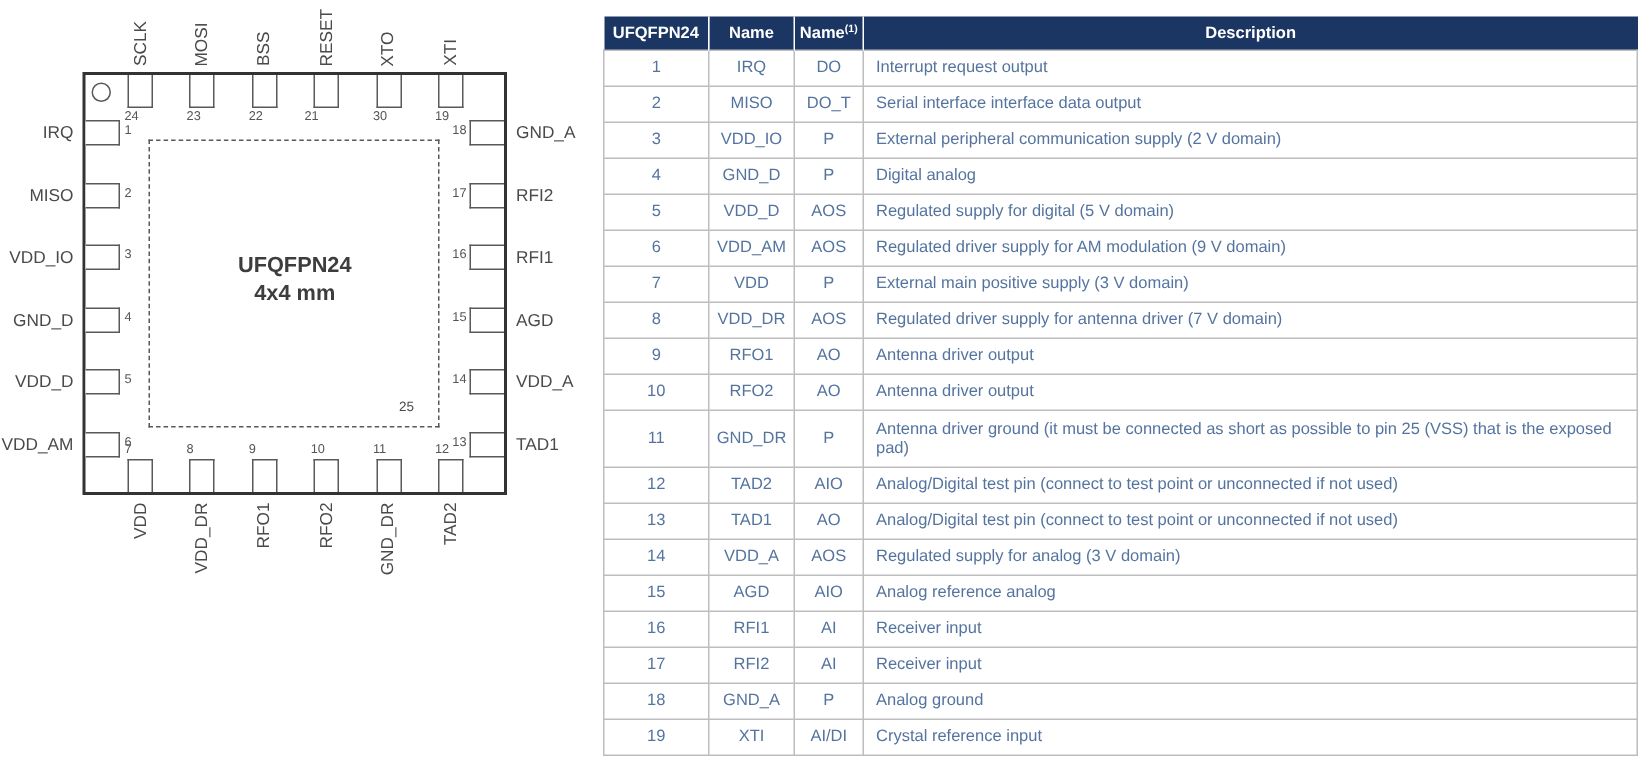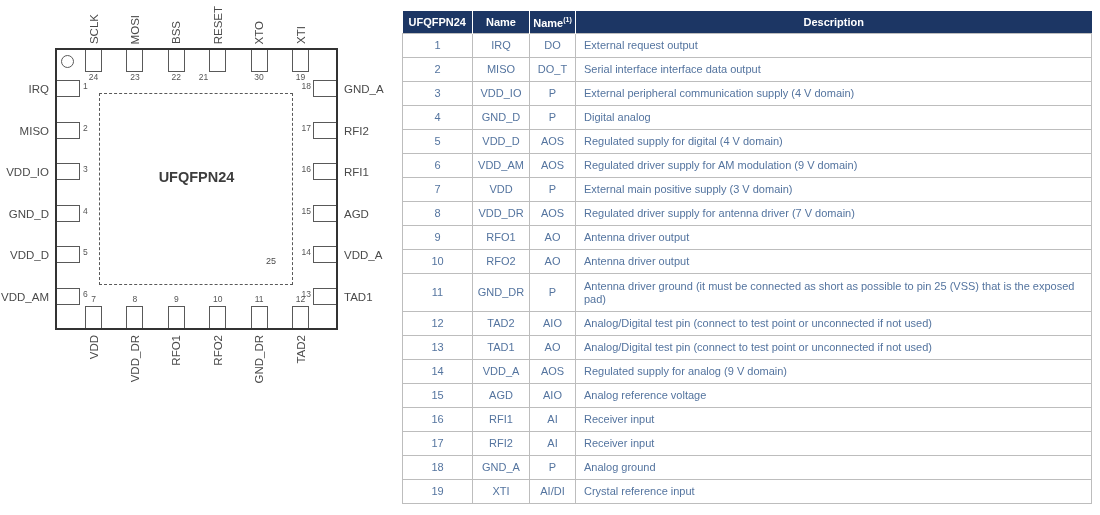--- a/index.html
+++ b/index.html
@@ -7,28 +7,28 @@
          font-family:"Liberation Sans",sans-serif;background:#fff;}
 
   
   .diagram{position:absolute;left:0;top:0;width:400px;height:515px;}
   .chip{position:absolute;left:55px;top:48px;width:283px;height:282px;
         box-sizing:border-box;border:2px solid var(--chip-border);background:#fff;}
   .pin1-circle{position:absolute;left:61px;top:55px;width:13px;height:13px;
         box-sizing:border-box;border:1.5px solid var(--diagram-line);border-radius:50%;}
   .epad{position:absolute;left:99px;top:93px;width:194px;height:192px;
         box-sizing:border-box;border:1.5px dashed var(--diagram-line);}
-  .epad-num{position:absolute;left:266px;top:256px;font-size:9px;color:var(--diagram-text);}
+  .epad-num{position:absolute;left:266px;top:266px;font-size:9px;color:var(--diagram-text);}
   .chip-title{position:absolute;left:55px;top:168px;width:283px;text-align:center;
         font-weight:bold;font-size:14.5px;line-height:19px;color:#3d3d3d;}
   .pin{position:absolute;box-sizing:border-box;background:#fff;border:1px solid var(--diagram-line);}
   .pin-t{border-top:none;} .pin-b{border-bottom:none;}
   .pin-l{border-left:none;} .pin-r{border-right:none;}
   .pnum{position:absolute;font-size:8.5px;line-height:9px;color:#555;}
-  .tcenter{text-align:center;} .tright{text-align:right;}
+  .tcenter{} .tright{text-align:right;}
   .plabel{position:absolute;font-size:11.5px;line-height:14px;color:var(--diagram-text);white-space:nowrap;}
   .plabel-v{writing-mode:vertical-rl;transform:rotate(180deg);}
 
   
   .pintable{position:absolute;left:402px;top:11px;width:690px;border-collapse:collapse;
         table-layout:fixed;font-size:11px;color:var(--body-text);}
   .pintable thead th{background:var(--header-bg);color:var(--header-text);
         font-weight:bold;font-size:11px;height:22px;padding:0 2px;text-align:center;
         border-left:1px solid #fff;}
   .pintable thead th:first-child{border-left:none;}
@@ -43,33 +43,34 @@
 
 <div id="stage">
 
   <div class="diagram">
     <div class="chip"></div>
     <div class="pin1-circle"></div>
     <div class="epad"></div>
     <div class="epad-num">25</div>
     <div class="chip-title">
       <div>UFQFPN24</div>
+      <div>4x4 mm</div>
     </div>
     <div id="pins">
         <div class="pin pin-t" style="left: 85px; top: 50px; width: 17px; height: 22px;"></div>
         <div class="pnum tcenter" style="left: 83px; top: 73px; width: 21px;">24</div>
         <div class="plabel plabel-v" style="left: 86.5px; bottom: 471px;">SCLK</div>
         <div class="pin pin-t" style="left: 126.4px; top: 50px; width: 17px; height: 22px;"></div>
         <div class="pnum tcenter" style="left: 124.4px; top: 73px; width: 21px;">23</div>
         <div class="plabel plabel-v" style="left: 127.9px; bottom: 471px;">MOSI</div>
         <div class="pin pin-t" style="left: 167.8px; top: 50px; width: 17px; height: 22px;"></div>
         <div class="pnum tcenter" style="left: 165.8px; top: 73px; width: 21px;">22</div>
         <div class="plabel plabel-v" style="left: 169.3px; bottom: 471px;">BSS</div>
         <div class="pin pin-t" style="left: 209.2px; top: 50px; width: 17px; height: 22px;"></div>
-        <div class="pnum tcenter" style="left: 193px; top: 73px; width: 21px;">21</div>
+        <div class="pnum tcenter" style="left: 203px; top: 73px; width: 21px;">21</div>
         <div class="plabel plabel-v" style="left: 210.7px; bottom: 471px;">RESET</div>
         <div class="pin pin-t" style="left: 250.6px; top: 50px; width: 17px; height: 22px;"></div>
         <div class="pnum tcenter" style="left: 248.6px; top: 73px; width: 21px;">30</div>
         <div class="plabel plabel-v" style="left: 252.1px; bottom: 471px;">XTO</div>
         <div class="pin pin-t" style="left: 292px; top: 50px; width: 17px; height: 22px;"></div>
         <div class="pnum tcenter" style="left: 290px; top: 73px; width: 21px;">19</div>
         <div class="plabel plabel-v" style="left: 293.5px; bottom: 471px;">XTI</div>
         <div class="pin pin-b" style="left: 85px; top: 306px; width: 17px; height: 22px;"></div>
         <div class="pnum tcenter" style="left: 83px; top: 295px; width: 21px;">7</div>
         <div class="plabel plabel-v" style="left: 86.5px; top: 335px;">VDD</div>
@@ -140,45 +141,45 @@
         <th>Name</th>
         <th><span>Name</span><sup>(1)</sup></th>
         <th>Description</th>
       </tr>
     </thead>
     <tbody id="tbody">
         <tr>
           <td class="c-pin">1</td>
           <td class="c-name">IRQ</td>
           <td class="c-type">DO</td>
-          <td class="c-desc">External request output</td>
+          <td class="c-desc">Interrupt request output</td>
         </tr>
         <tr>
           <td class="c-pin">2</td>
           <td class="c-name">MISO</td>
           <td class="c-type">DO_T</td>
           <td class="c-desc">Serial interface interface data output</td>
         </tr>
         <tr>
           <td class="c-pin">3</td>
           <td class="c-name">VDD_IO</td>
           <td class="c-type">P</td>
-          <td class="c-desc">External peripheral communication supply (4 V domain)</td>
+          <td class="c-desc">External peripheral communication supply (2 V domain)</td>
         </tr>
         <tr>
           <td class="c-pin">4</td>
           <td class="c-name">GND_D</td>
           <td class="c-type">P</td>
           <td class="c-desc">Digital analog</td>
         </tr>
         <tr>
           <td class="c-pin">5</td>
           <td class="c-name">VDD_D</td>
           <td class="c-type">AOS</td>
-          <td class="c-desc">Regulated supply for digital (4 V domain)</td>
+          <td class="c-desc">Regulated supply for digital (5 V domain)</td>
         </tr>
         <tr>
           <td class="c-pin">6</td>
           <td class="c-name">VDD_AM</td>
           <td class="c-type">AOS</td>
           <td class="c-desc">Regulated driver supply for AM modulation (9 V domain)</td>
         </tr>
         <tr>
           <td class="c-pin">7</td>
           <td class="c-name">VDD</td>
@@ -218,27 +219,27 @@
         <tr>
           <td class="c-pin">13</td>
           <td class="c-name">TAD1</td>
           <td class="c-type">AO</td>
           <td class="c-desc">Analog/Digital test pin (connect to test point or unconnected if not used)</td>
         </tr>
         <tr>
           <td class="c-pin">14</td>
           <td class="c-name">VDD_A</td>
           <td class="c-type">AOS</td>
-          <td class="c-desc">Regulated supply for analog (9 V domain)</td>
+          <td class="c-desc">Regulated supply for analog (3 V domain)</td>
         </tr>
         <tr>
           <td class="c-pin">15</td>
           <td class="c-name">AGD</td>
           <td class="c-type">AIO</td>
-          <td class="c-desc">Analog reference voltage</td>
+          <td class="c-desc">Analog reference analog</td>
         </tr>
         <tr>
           <td class="c-pin">16</td>
           <td class="c-name">RFI1</td>
           <td class="c-type">AI</td>
           <td class="c-desc">Receiver input</td>
         </tr>
         <tr>
           <td class="c-pin">17</td>
           <td class="c-name">RFI2</td>

